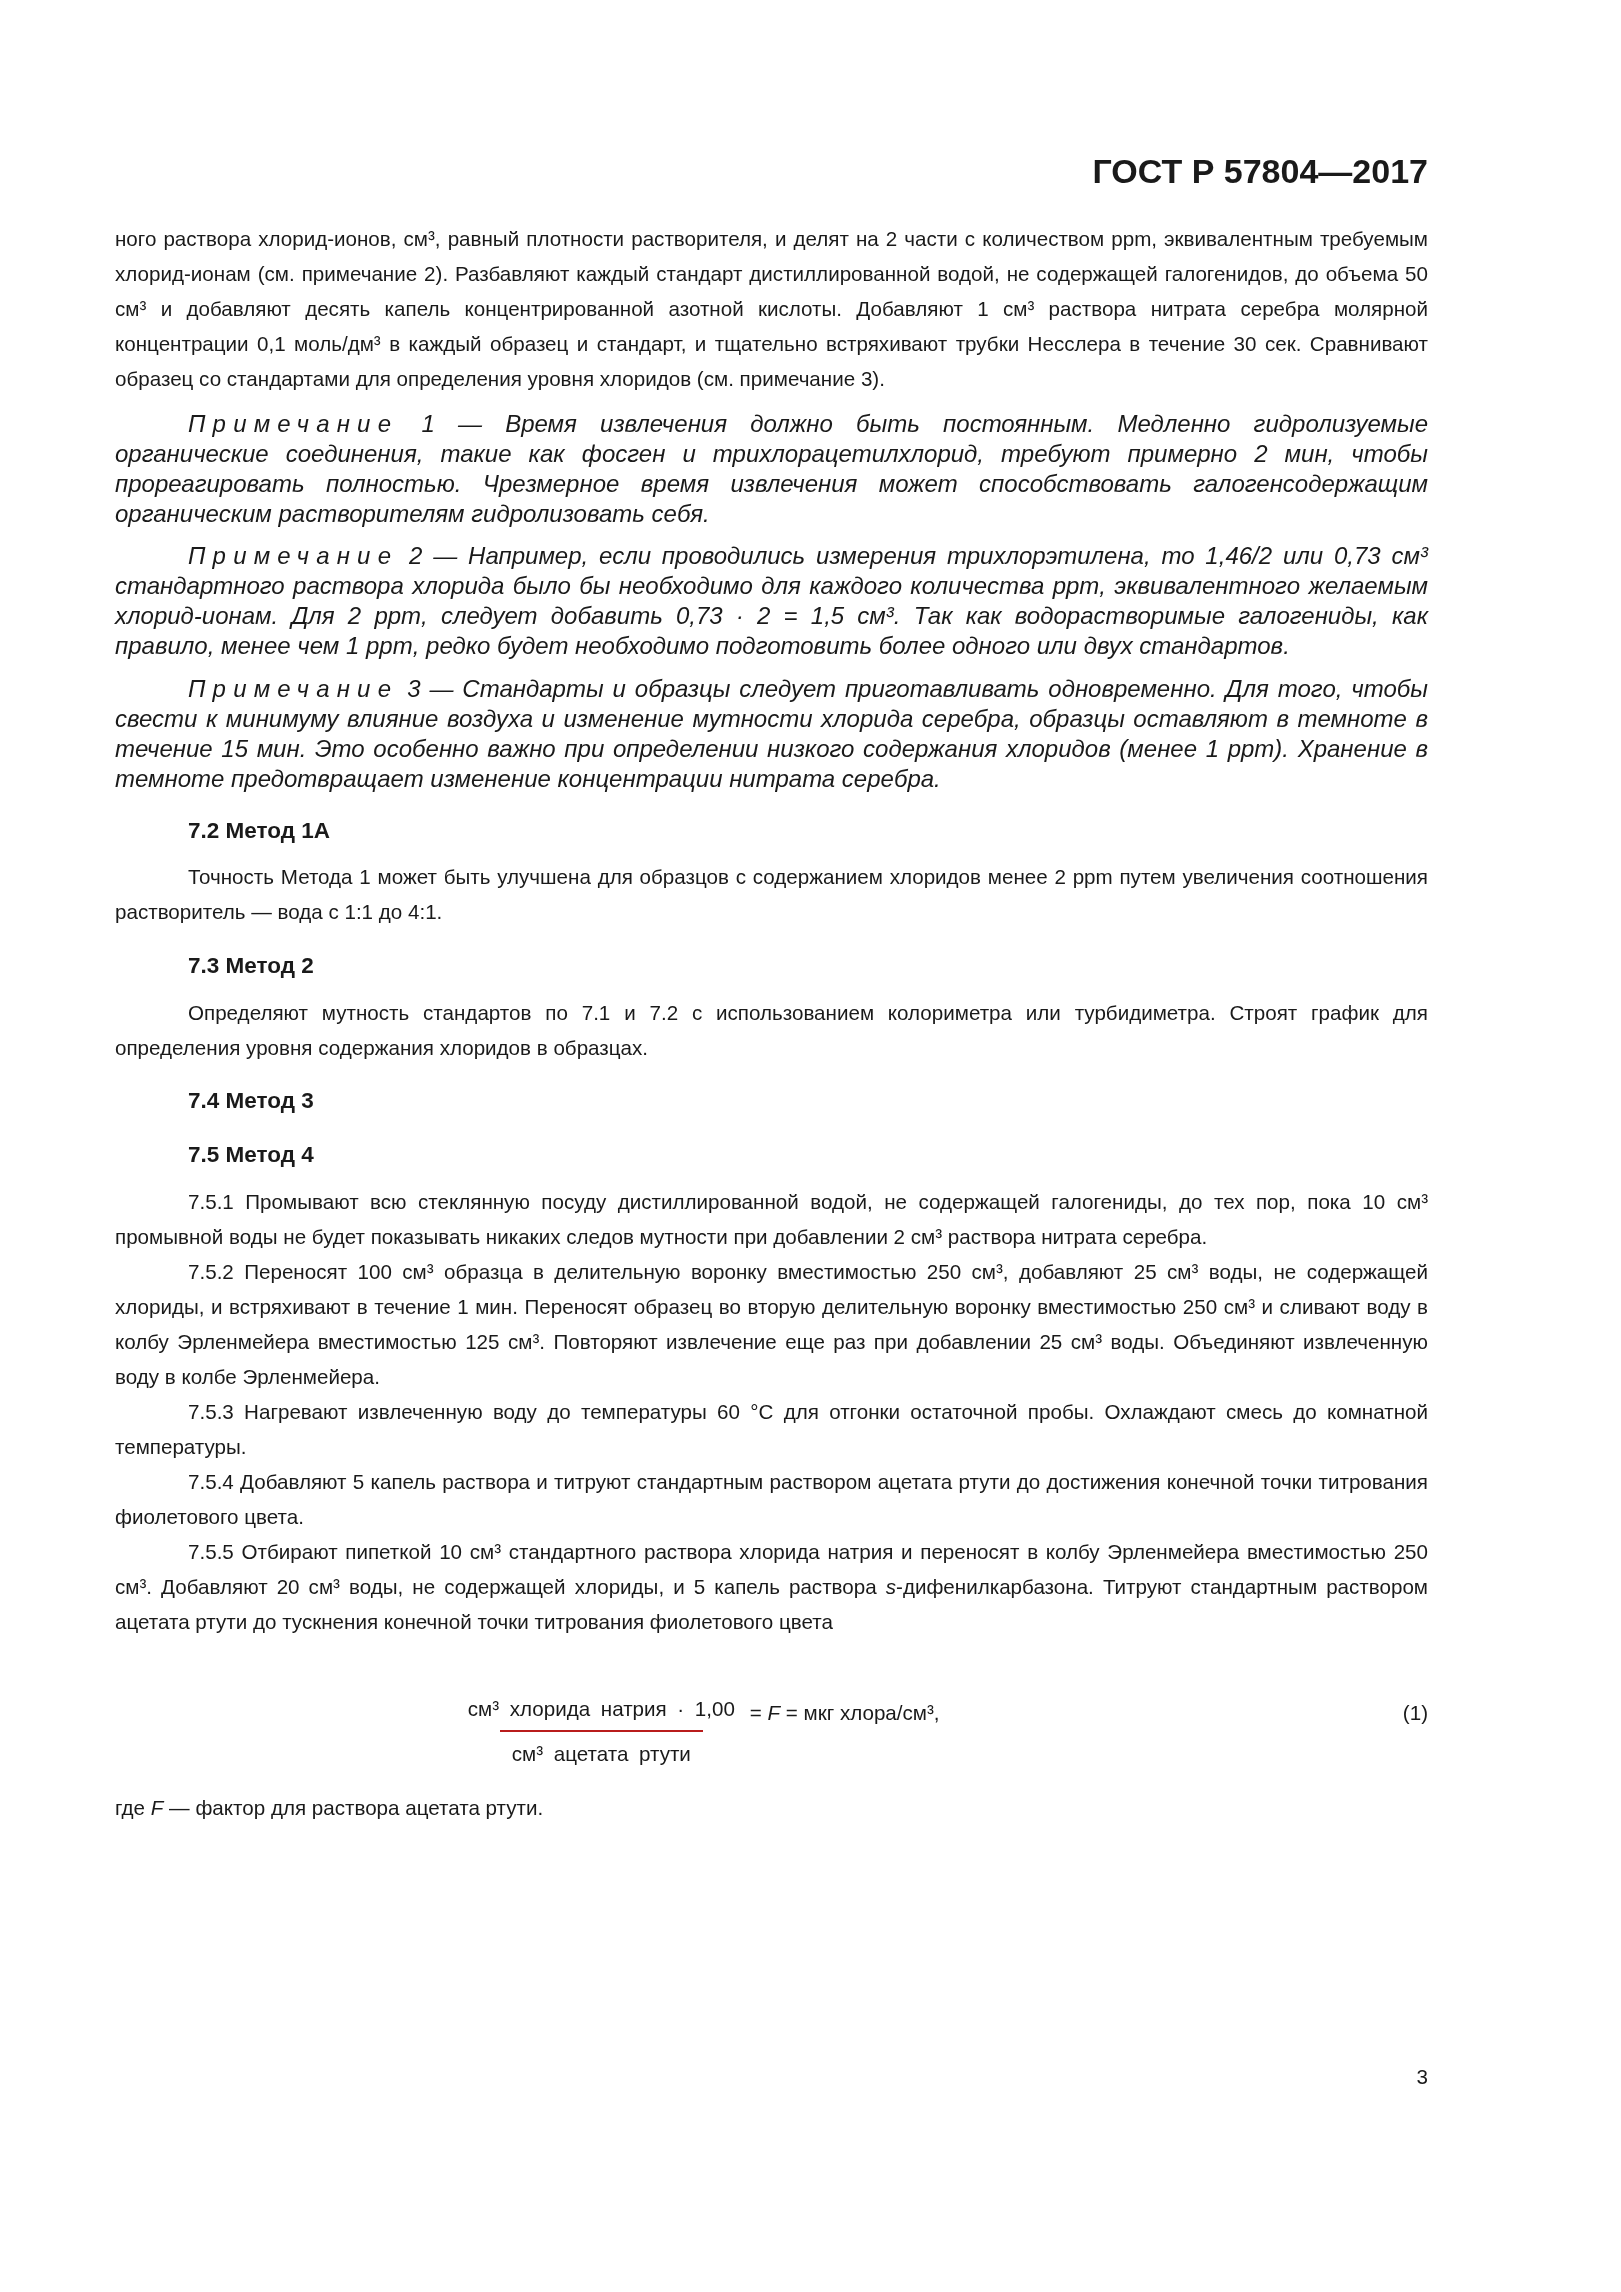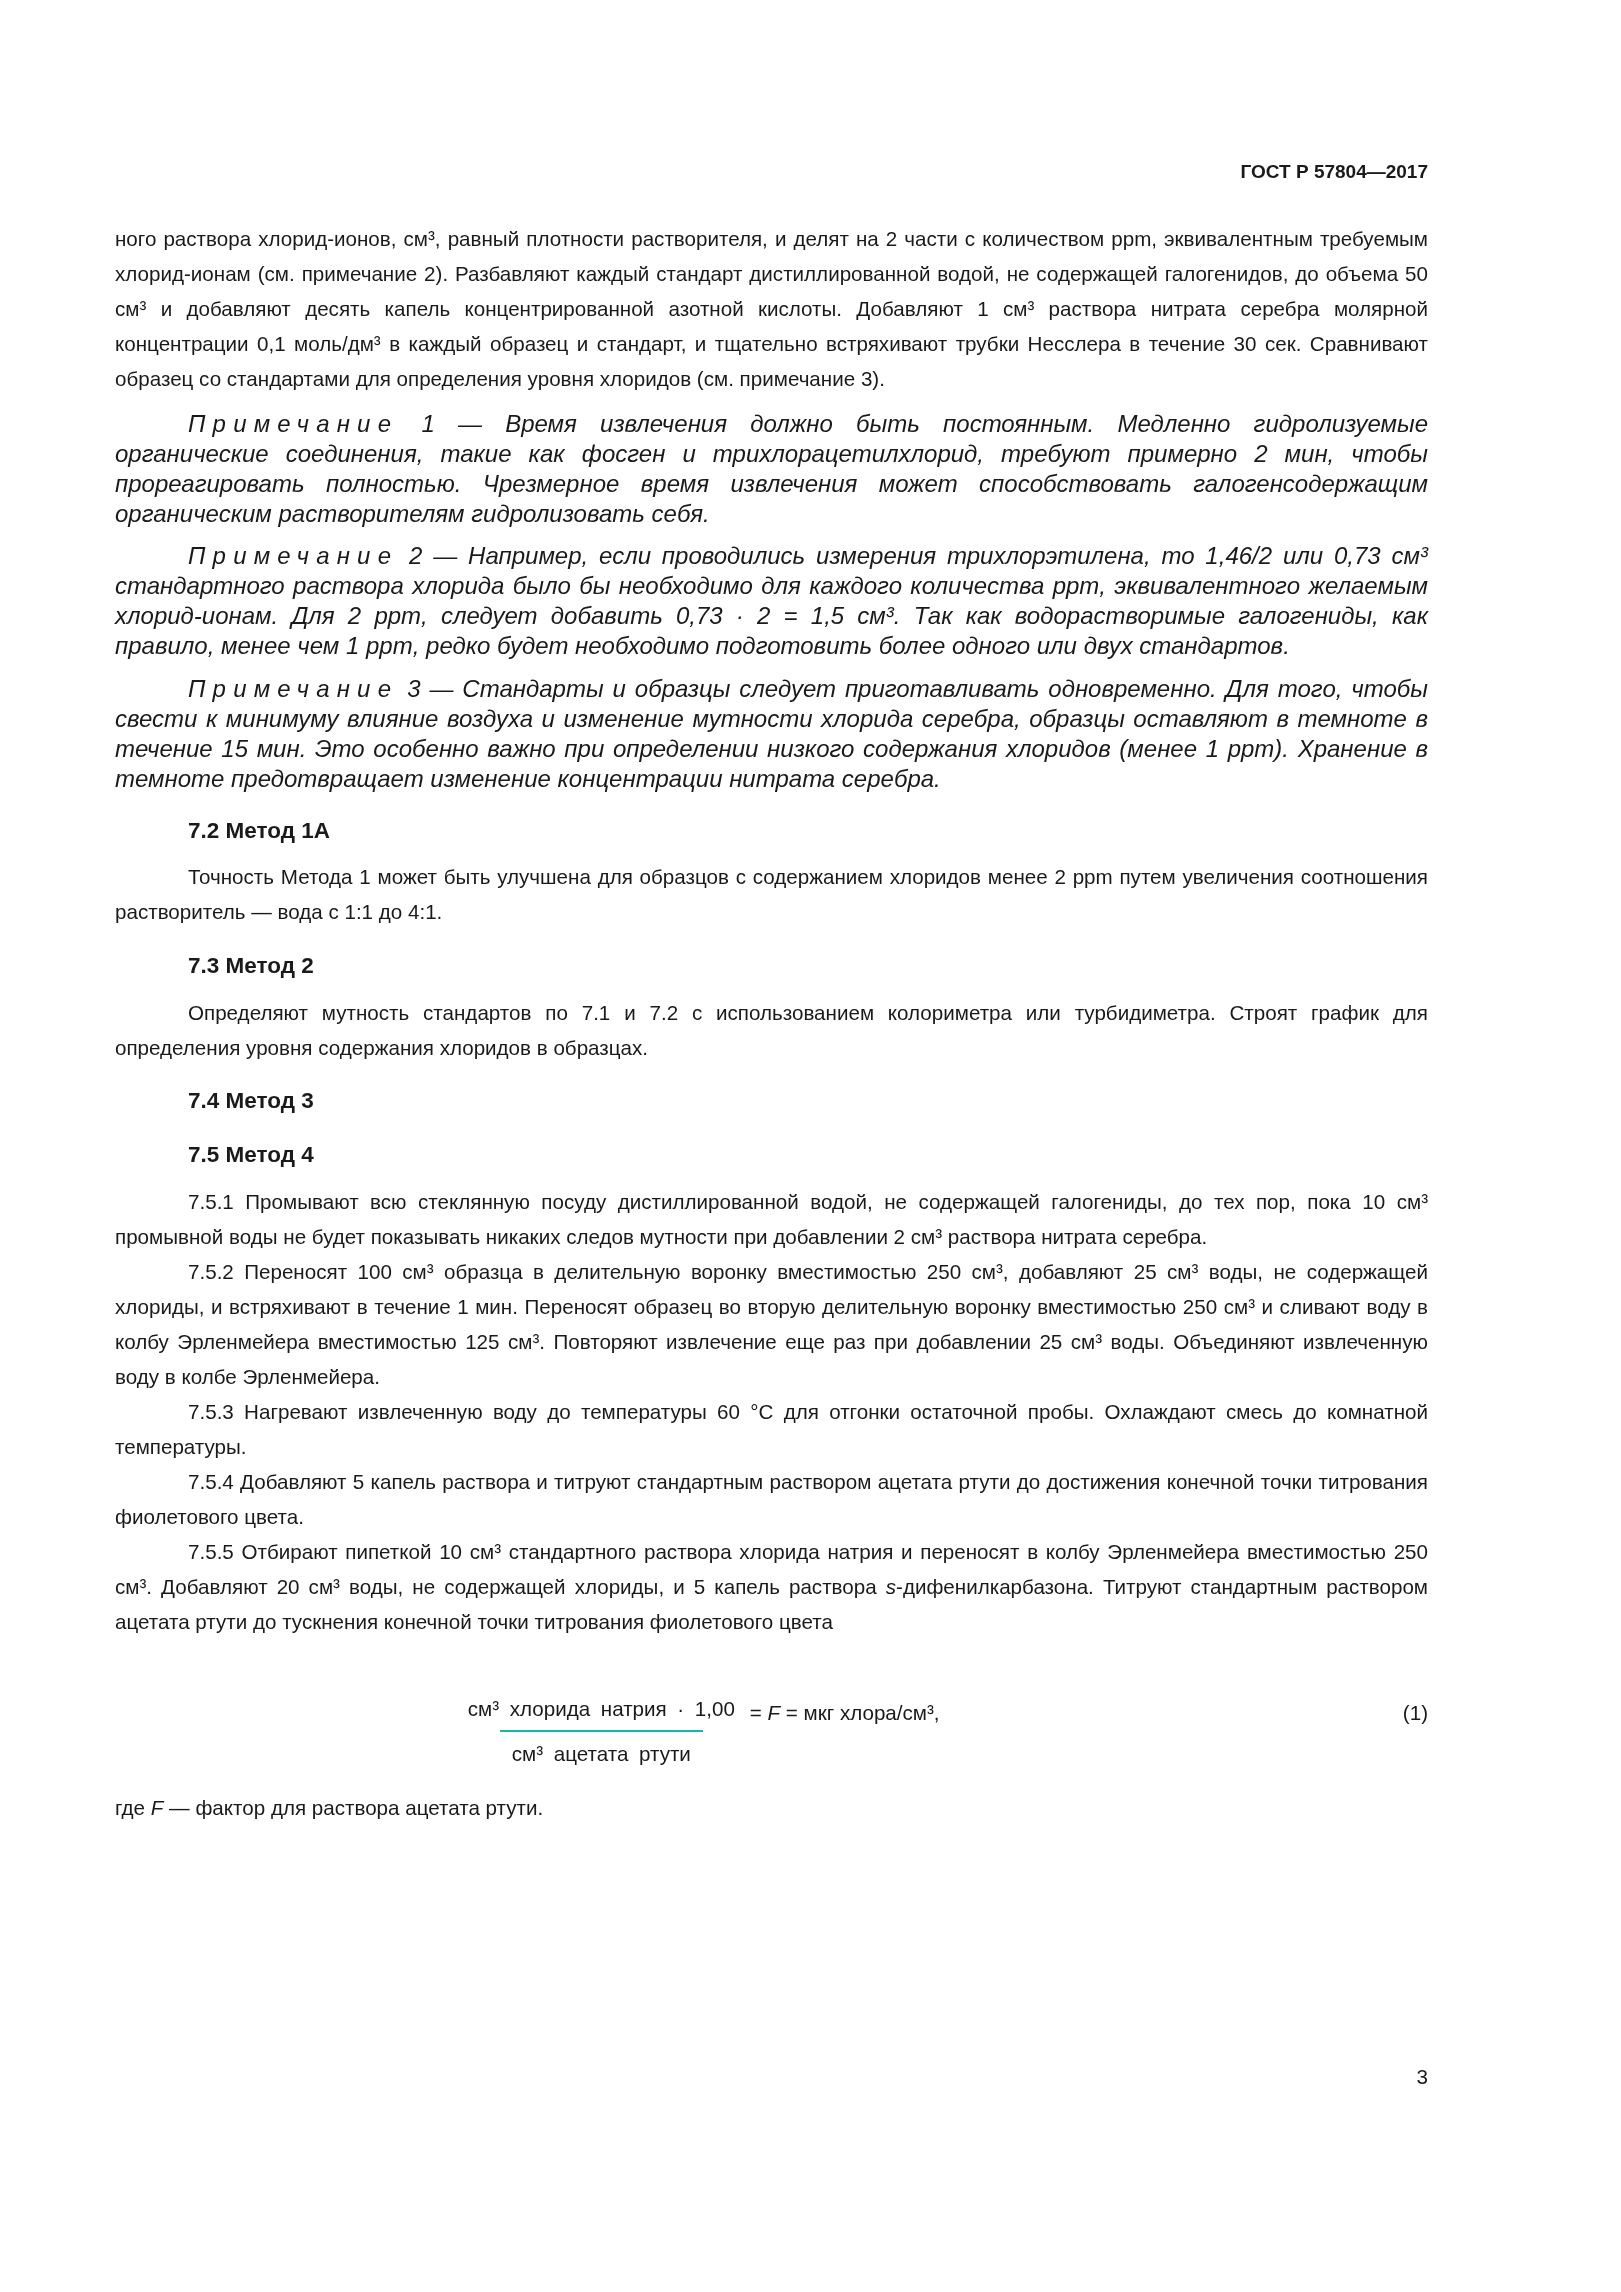--- a/index.html
+++ b/index.html
@@ -15,21 +15,21 @@
   }
   .content {
     position: absolute;
     left: 115px;
     right: 193px;
     top: 157px;
   }
   .doc-header {
     text-align: right;
     font-weight: bold;
-    font-size: 19px;
+    font-size: 34px;
     line-height: 29px;
     margin-bottom: 35px;
   }
   p.body {
     font-size: 20.6px;
     line-height: 35px;
     text-align: justify;
   }
   p.indent { text-indent: 73px; }
   p.note {
@@ -56,21 +56,21 @@
   }
   .frac {
     display: inline-flex;
     flex-direction: column;
     align-items: center;
     word-spacing: 4.9px;
     text-align: center;
     margin-top: 38px;
   }
   .frac .num { padding: 0 11.8px 6.9px; line-height: 29px; }
-  .frac .den { border-top: 2px solid #14b8a6; padding: 6.9px 11.8px 0; line-height: 29px; }
+  .frac .den { border-top: 2px solid #b91c1c; padding: 6.9px 11.8px 0; line-height: 29px; }
   .eq { margin-left: 3px; line-height: 29px; }
   .formula-number { margin-left: auto; line-height: 29px; }
   p.where { margin-top: 21.6px; }
   .page-number {
     position: absolute;
     top: 2062px;
     right: 193px;
     font-size: 20.6px;
     line-height: 29px;
   }

